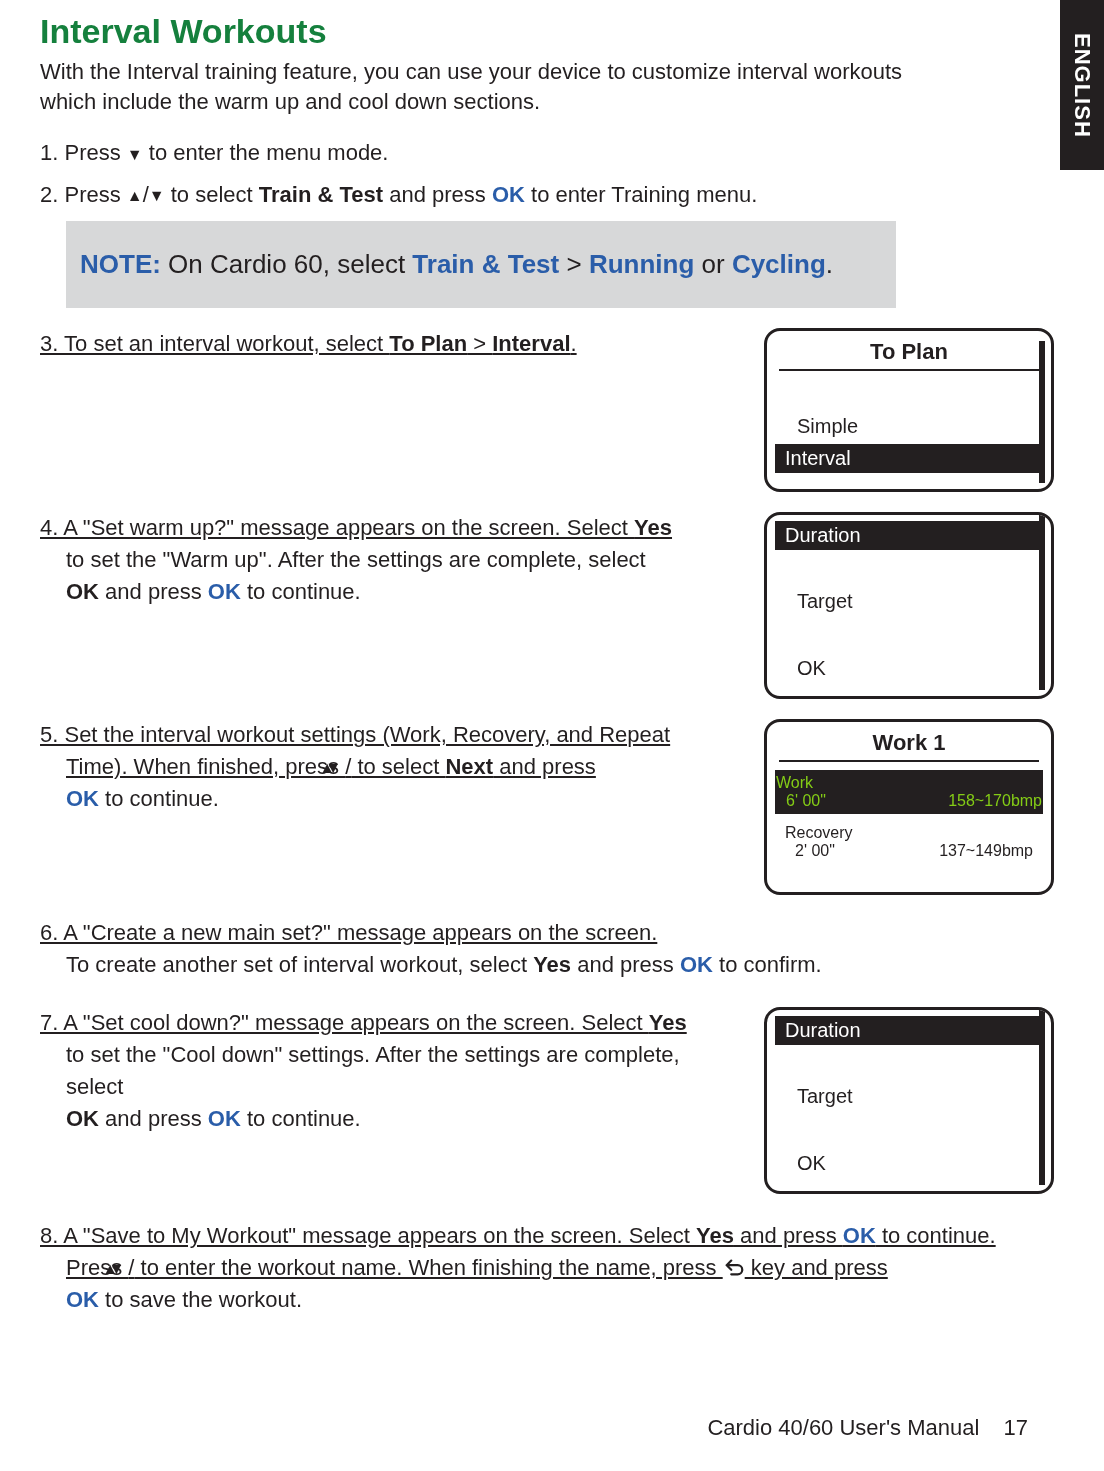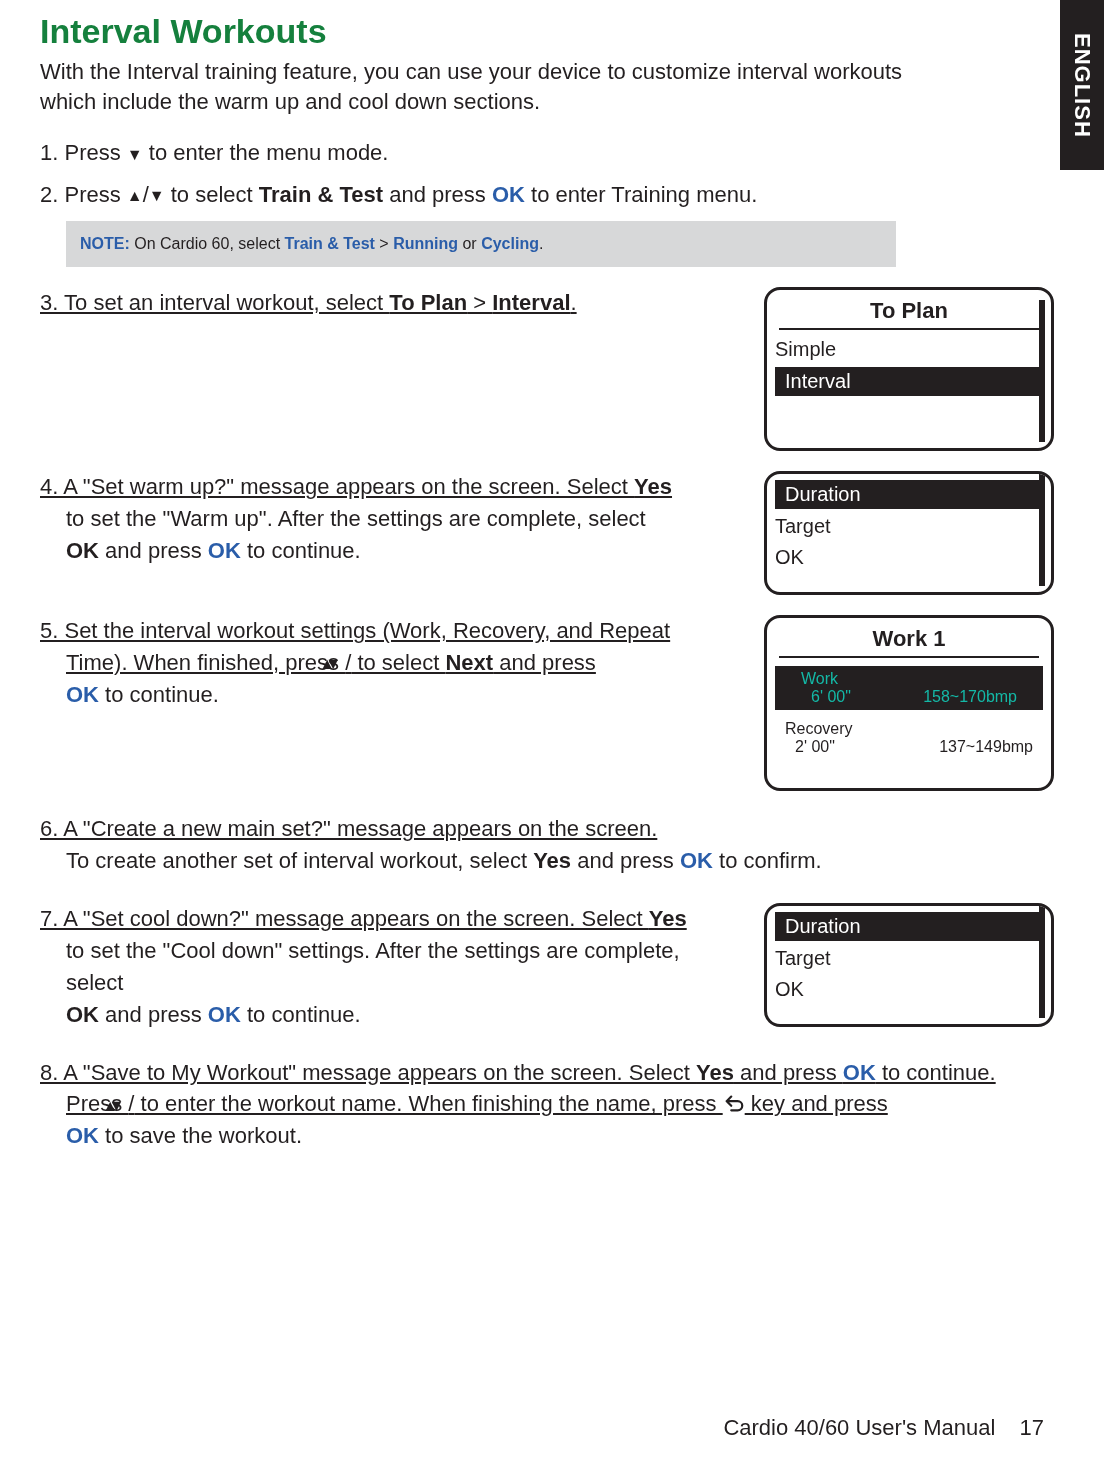--- a/index.html
+++ b/index.html
@@ -70,22 +70,22 @@
   .tri {
     font-size: 16px;
     vertical-align: middle;
     display: inline-block;
     line-height: 1;
   }
   .bold { font-weight: 700; }
   .ok-blue { color: #2a5da9; font-weight: 700; }
   .note-box {
     background: #d7d8d9;
-    padding: 14px 14px;
-    font-size: 16px;
+    padding: 28px 14px;
+    font-size: 26px;
     margin: 8px 0 20px 26px;
     max-width: 830px;
   }
   .note-box .note-label { color: #2a5da9; font-weight: 700; }
   .note-box .note-bold { font-weight: 700; color: #2a5da9; }
   .screen {
     width: 290px;
     border: 3px solid #231f20;
     border-radius: 16px;
     overflow: hidden;
@@ -101,21 +101,22 @@
     border-bottom: 2px solid #231f20;
     margin: 0 12px;
   }
   .screen-body {
     padding: 4px 0 12px 0;
     min-height: 118px;
     position: relative;
   }
   .screen-row {
     font-size: 20px;
-    padding: 4px 8px;
+    padding: 4px 30px;
+    margin-top: 36px;
   }
   .screen-row.sel {
     background: #231f20;
     color: #fff;
     margin: 2px 8px;
     padding: 3px 10px;
   }
   .scrollbar {
     position: absolute;
     right: 6px;
@@ -129,23 +130,23 @@
     border-left: 1px solid #231f20;
     border-right: 1px solid #231f20;
   }
   .scrollbar .thumb {
     position: absolute;
     left: 0; right: 0;
     background: #231f20;
   }
   .work-row-sel {
     background: #231f20;
-    color: #14b8a6;
+    color: #84cc16;
     margin: 4px 8px;
-    padding: 4px 26px;
+    padding: 4px 1px;
     font-size: 16px;
   }
   .work-row-sel .sub {
     display: flex;
     justify-content: space-between;
     font-size: 16px;
     padding-left: 10px;
   }
   .work-row {
     padding: 6px 18px 2px 18px;
@@ -157,21 +158,21 @@
     padding-left: 10px;
   }
   .back-icon svg {
     width: 22px;
     height: 22px;
     vertical-align: -3px;
   }
   .footer {
     position: absolute;
     bottom: 30px;
-    right: 60px;
+    right: 76px;
     font-size: 22px;
   }
   .footer .pg { margin-left: 18px; }
 </style>
 </head>
 <body>
 
 <div class="lang-tab">ENGLISH</div>
 
 <h1 class="title">Interval Workouts</h1>

